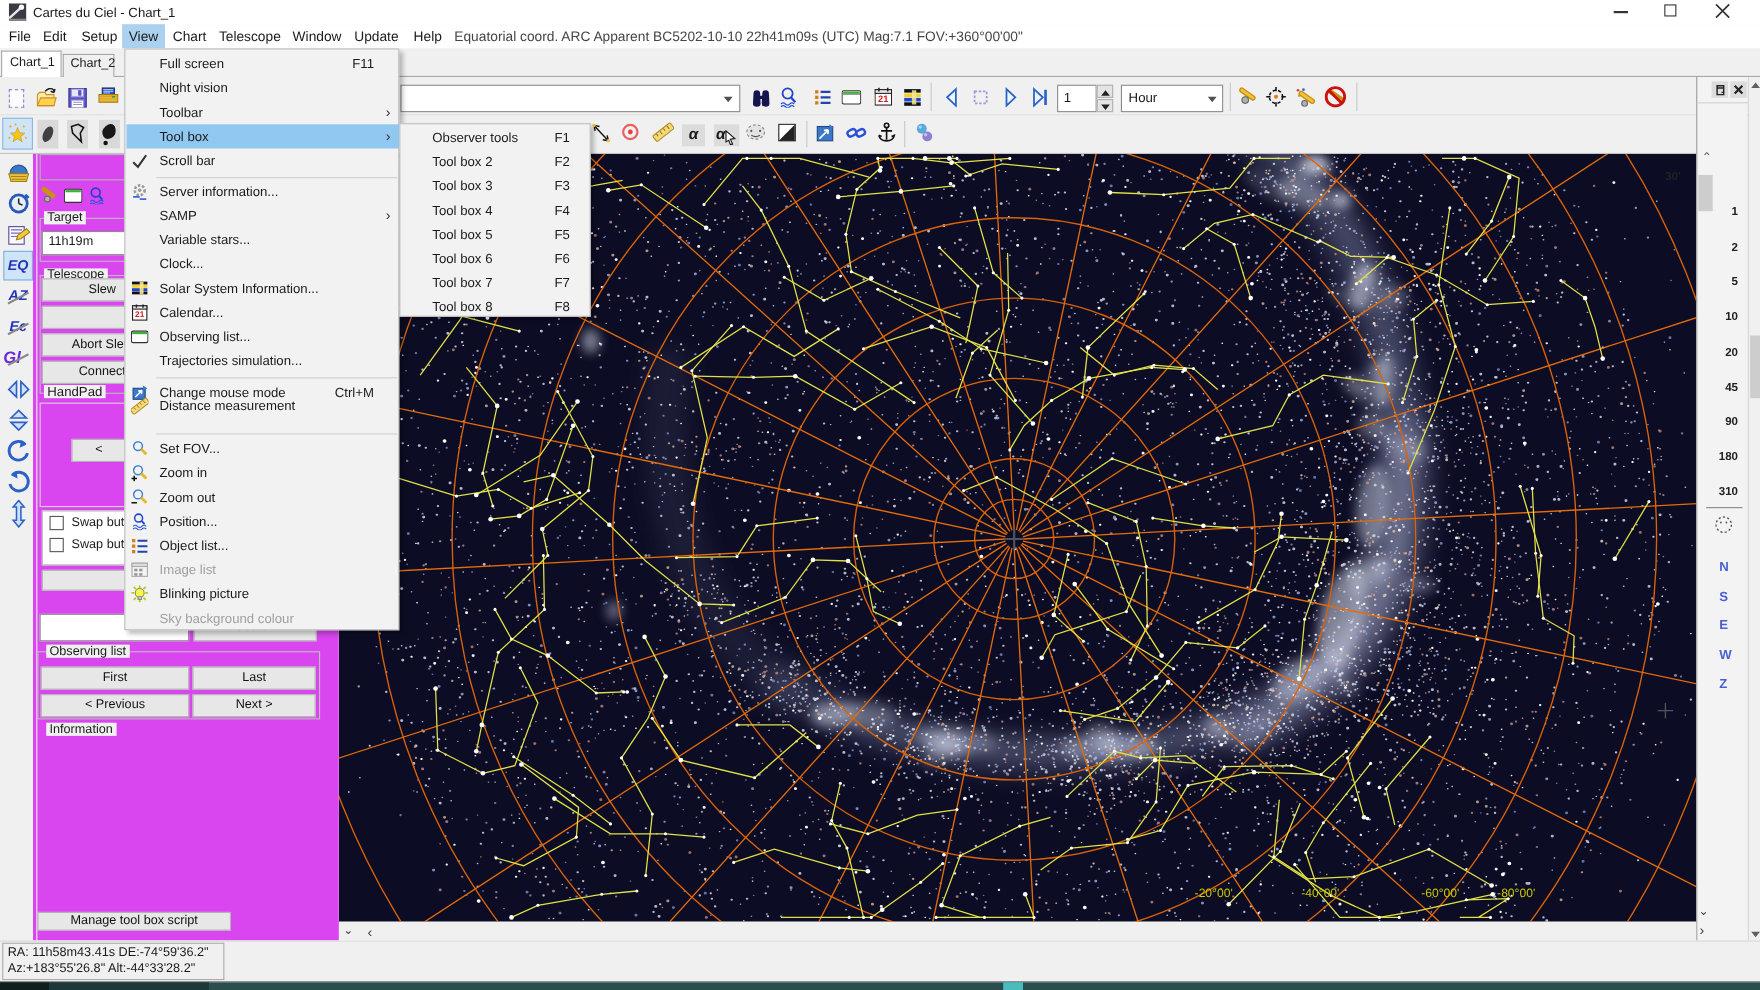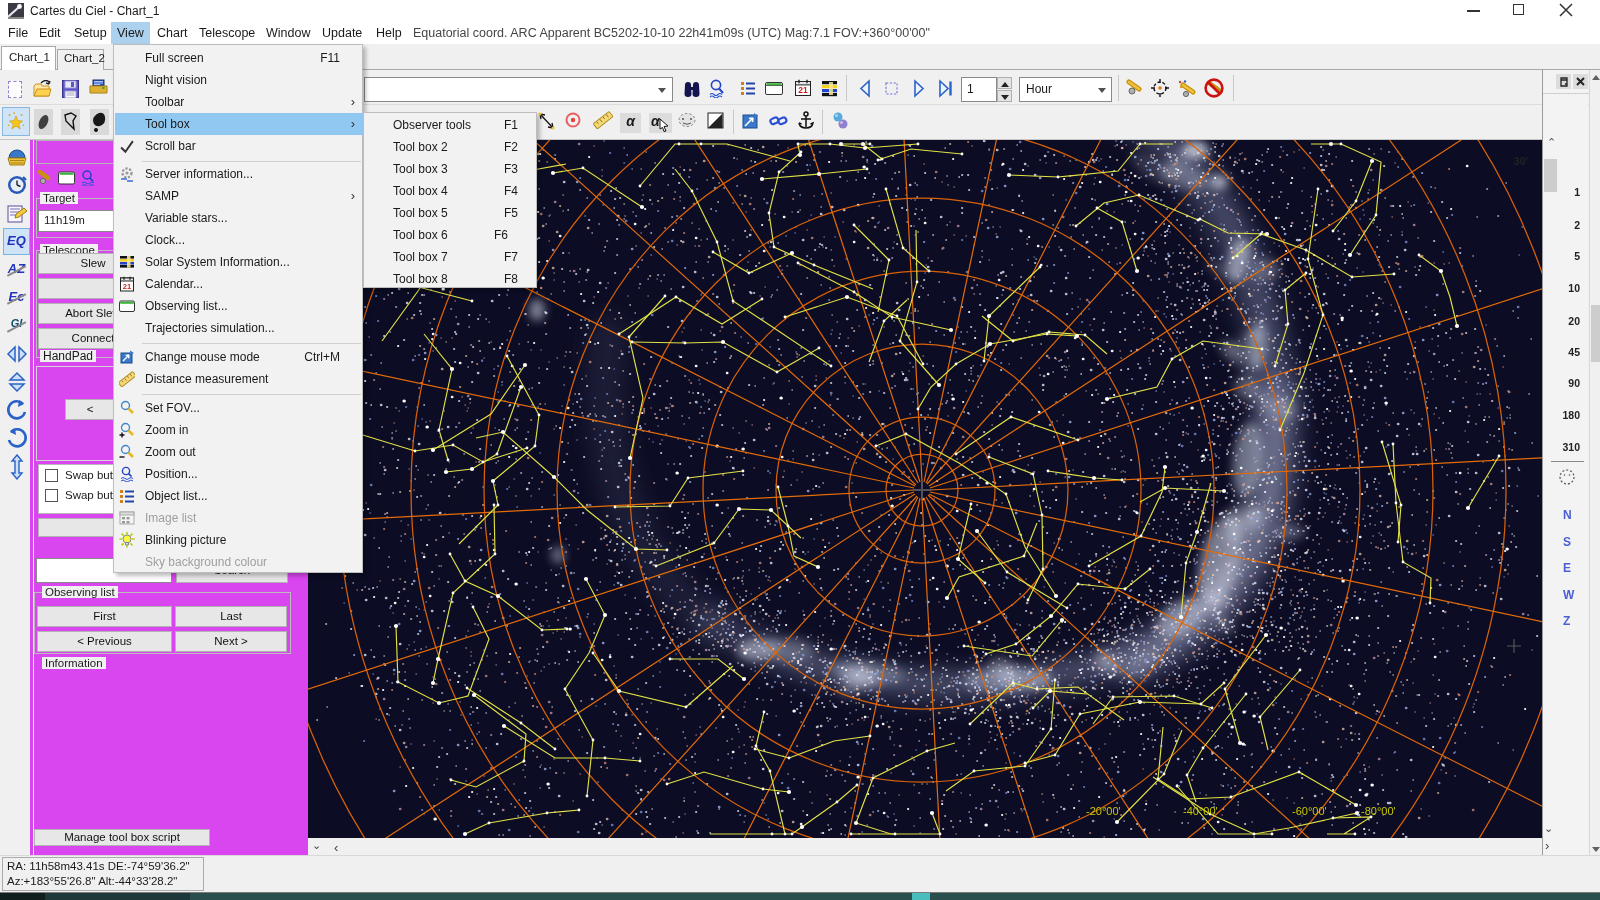--- a/index.html
+++ b/index.html
@@ -791,21 +791,21 @@
   <rect x="2" y="4" width="14" height="16" fill="#f8f8ff" stroke="#5a4a9a"></rect>
   <path d="M4,7 h10 M4,10 h10 M4,13 h7" stroke="#7a6aba" stroke-width="1.1"></path>
   <path d="M10,12 l8,-6 l3,3 l-8,6 l-4,1 z" fill="#f5c842" stroke="#a08010"></path>
  </svg>
  <div class="ab" style="left:3px;top:88px;width:27px;height:27px;background:#cfe4f7;border:1px solid #7ab2e0;
   color:#2233bb;font-weight:bold;font-size:13px;font-style:italic;text-align:center;padding-top:4px">EQ</div>
  <div class="ab" style="left:3px;top:117px;width:27px;height:27px;color:#2233bb;font-weight:bold;font-size:13px;font-style:italic;text-align:center;padding-top:4px">AZ
   <div class="ab" style="left:3px;top:13px;width:21px;height:1.6px;background:#8a8a8a;transform:rotate(-28deg)"></div></div>
  <div class="ab" style="left:3px;top:145px;width:27px;height:27px;color:#2233bb;font-weight:bold;font-size:13px;font-style:italic;text-align:center;padding-top:4px">Ec
   <div class="ab" style="left:3px;top:13px;width:21px;height:1.6px;background:#8a8a8a;transform:rotate(-28deg)"></div></div>
- <div class="ab" style="left:3px;top:173px;width:27px;height:27px;color:#0c4a6e;font-weight:bold;font-size:11px;font-style:italic;text-align:center;padding-top:4px">Gl
+ <div class="ab" style="left:3px;top:173px;width:27px;height:27px;color:#6d28d9;font-weight:bold;font-size:15px;font-style:italic;text-align:left;padding-top:4px">Gl
   <div class="ab" style="left:3px;top:13px;width:21px;height:1.6px;background:#8a8a8a;transform:rotate(-28deg)"></div></div>
  <svg class="ic" style="left:5px;top:203px" width="24" height="22" viewBox="0 0 24 22">
   <path d="M10,4 L3,11 L10,18 Z M14,4 L21,11 L14,18 Z" fill="#cfe0f8" stroke="#2a62c8" stroke-width="1.5"></path>
  </svg>
  <svg class="ic" style="left:5px;top:231px" width="24" height="22" viewBox="0 0 24 22">
   <path d="M5,9 L12,2 L19,9 Z M5,13 L12,20 L19,13 Z" fill="#cfe0f8" stroke="#2a62c8" stroke-width="1.5"></path>
  </svg>
  <svg class="ic" style="left:5px;top:258px" width="24" height="24" viewBox="0 0 24 24">
   <path d="M18,6 A8.5,8.5 0 1 0 20,14" fill="none" stroke="#2a62c8" stroke-width="2.6"></path>
   <path d="M14,2 l5,4 l-6,3z" fill="#2a62c8"></path>
@@ -1000,21 +1000,21 @@
  <div class="sep" style="top:298px"></div>
  <div class="mrow" style="top:301px">
       <span class="lab">Change mouse mode</span>
       <span class="acc">Ctrl+M</span>
   <svg class="gut" viewBox="0 0 16 16">
         <rect x="2" y="4" width="11" height="10" fill="#3c78c8" stroke="#1a4a8a"></rect>
         <path d="M4,12 L10,6 M10,6 l-3.4,0.4 M10,6 l-0.4,3.4" stroke="#fff" stroke-width="1.3" fill="none"></path>
         <path d="M11,1.5 l4,2.6 l-4,1.4z" fill="#3c78c8"></path>
       </svg>
     </div>
- <div class="mrow" style="top:323px">
+ <div class="mrow" style="top:313px">
       <span class="lab">Distance measurement</span>
   <svg class="gut" viewBox="0 0 16 16">
         <g transform="rotate(-38 8 8)">
           <rect x="-1" y="5.5" width="18" height="5.5" rx="1" fill="#f5d878" stroke="#b09020"></rect>
           <path d="M3,6 v2.2 M6.5,6 v3 M10,6 v2.2 M13.5,6 v3" stroke="#907010" stroke-width="0.8"></path>
         </g>
       </svg>
     </div>
  <div class="sep" style="top:349px"></div>
  <div class="mrow" style="top:352px">
@@ -1100,21 +1100,21 @@
  <div class="srow" style="top:67px">
       <span style="position:absolute;left:28px">Tool box 4</span>
       <span style="position:absolute;left:139px">F4</span>
     </div>
  <div class="srow" style="top:89px">
       <span style="position:absolute;left:28px">Tool box 5</span>
       <span style="position:absolute;left:139px">F5</span>
     </div>
  <div class="srow" style="top:111px">
       <span style="position:absolute;left:28px">Tool box 6</span>
-      <span style="position:absolute;left:129px">F6</span>
+      <span style="position:absolute;left:139px">F6</span>
     </div>
  <div class="srow" style="top:133px">
       <span style="position:absolute;left:28px">Tool box 7</span>
       <span style="position:absolute;left:139px">F7</span>
     </div>
  <div class="srow" style="top:155px">
       <span style="position:absolute;left:28px">Tool box 8</span>
       <span style="position:absolute;left:139px">F8</span>
     </div>
 </div>

